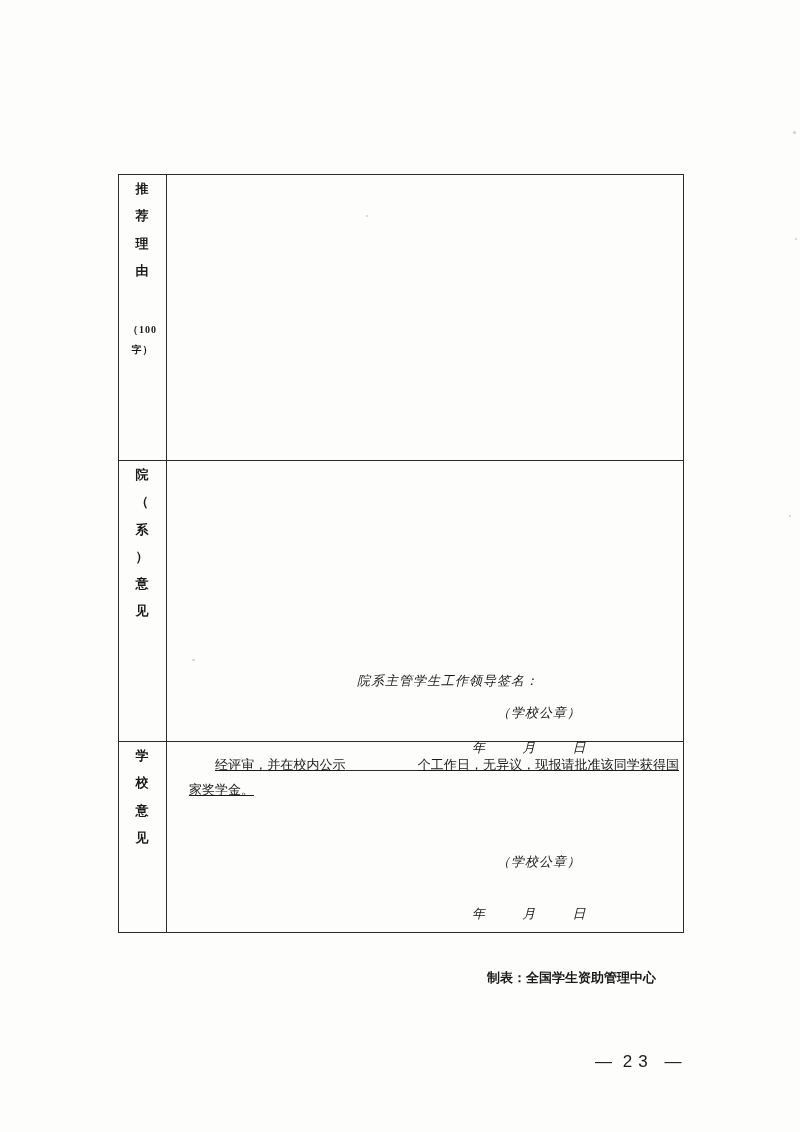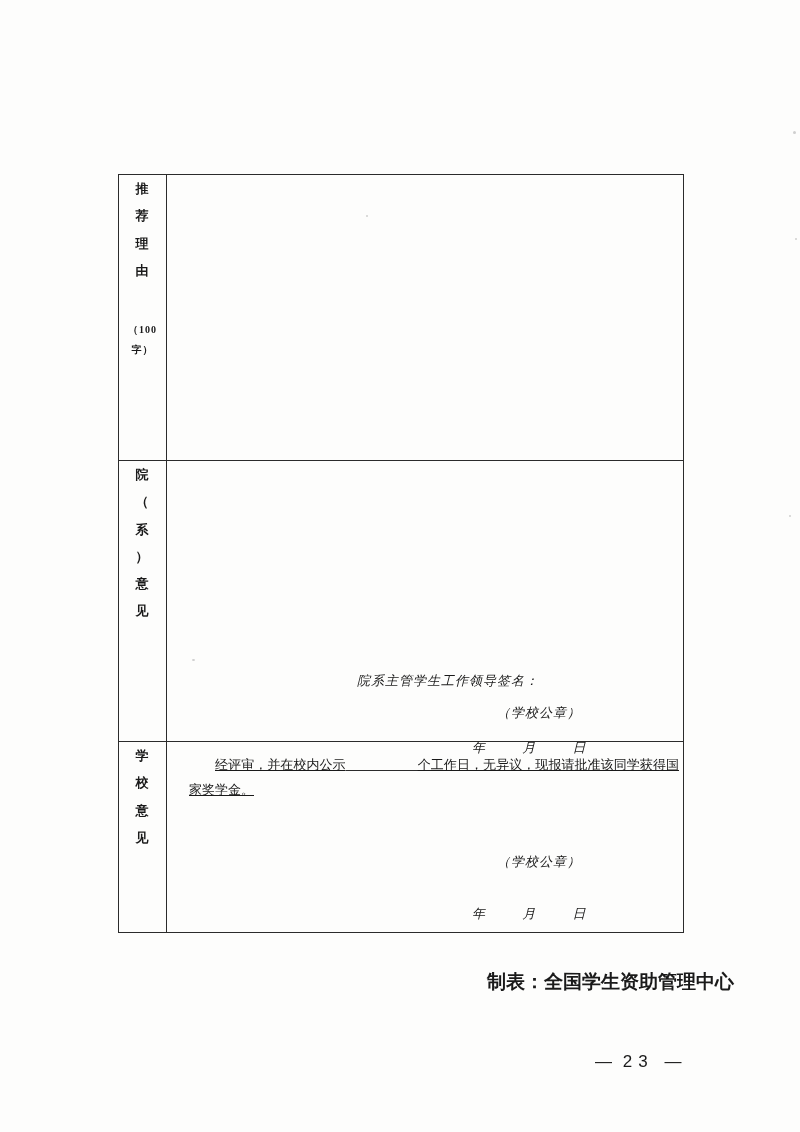--- a/index.html
+++ b/index.html
@@ -108,21 +108,21 @@
     vertical-align: -2px;
   }
   .school-seal { left: 330px; top: 108px; }
   .school-date { left: 305px; top: 160px; letter-spacing: 0; }
   .school-date span { margin-right: 34px; }
 
   .maker-line {
     position: absolute;
     left: 487px;
     top: 969px;
-    font-size: 19px;
+    font-size: 13px;
     font-family: Liberation Sans, sans-serif;
     font-weight: bold;
     white-space: nowrap;
   }
 
   .page-number {
     position: absolute;
     left: 595px;
     top: 1008px;
     font-size: 17px;

